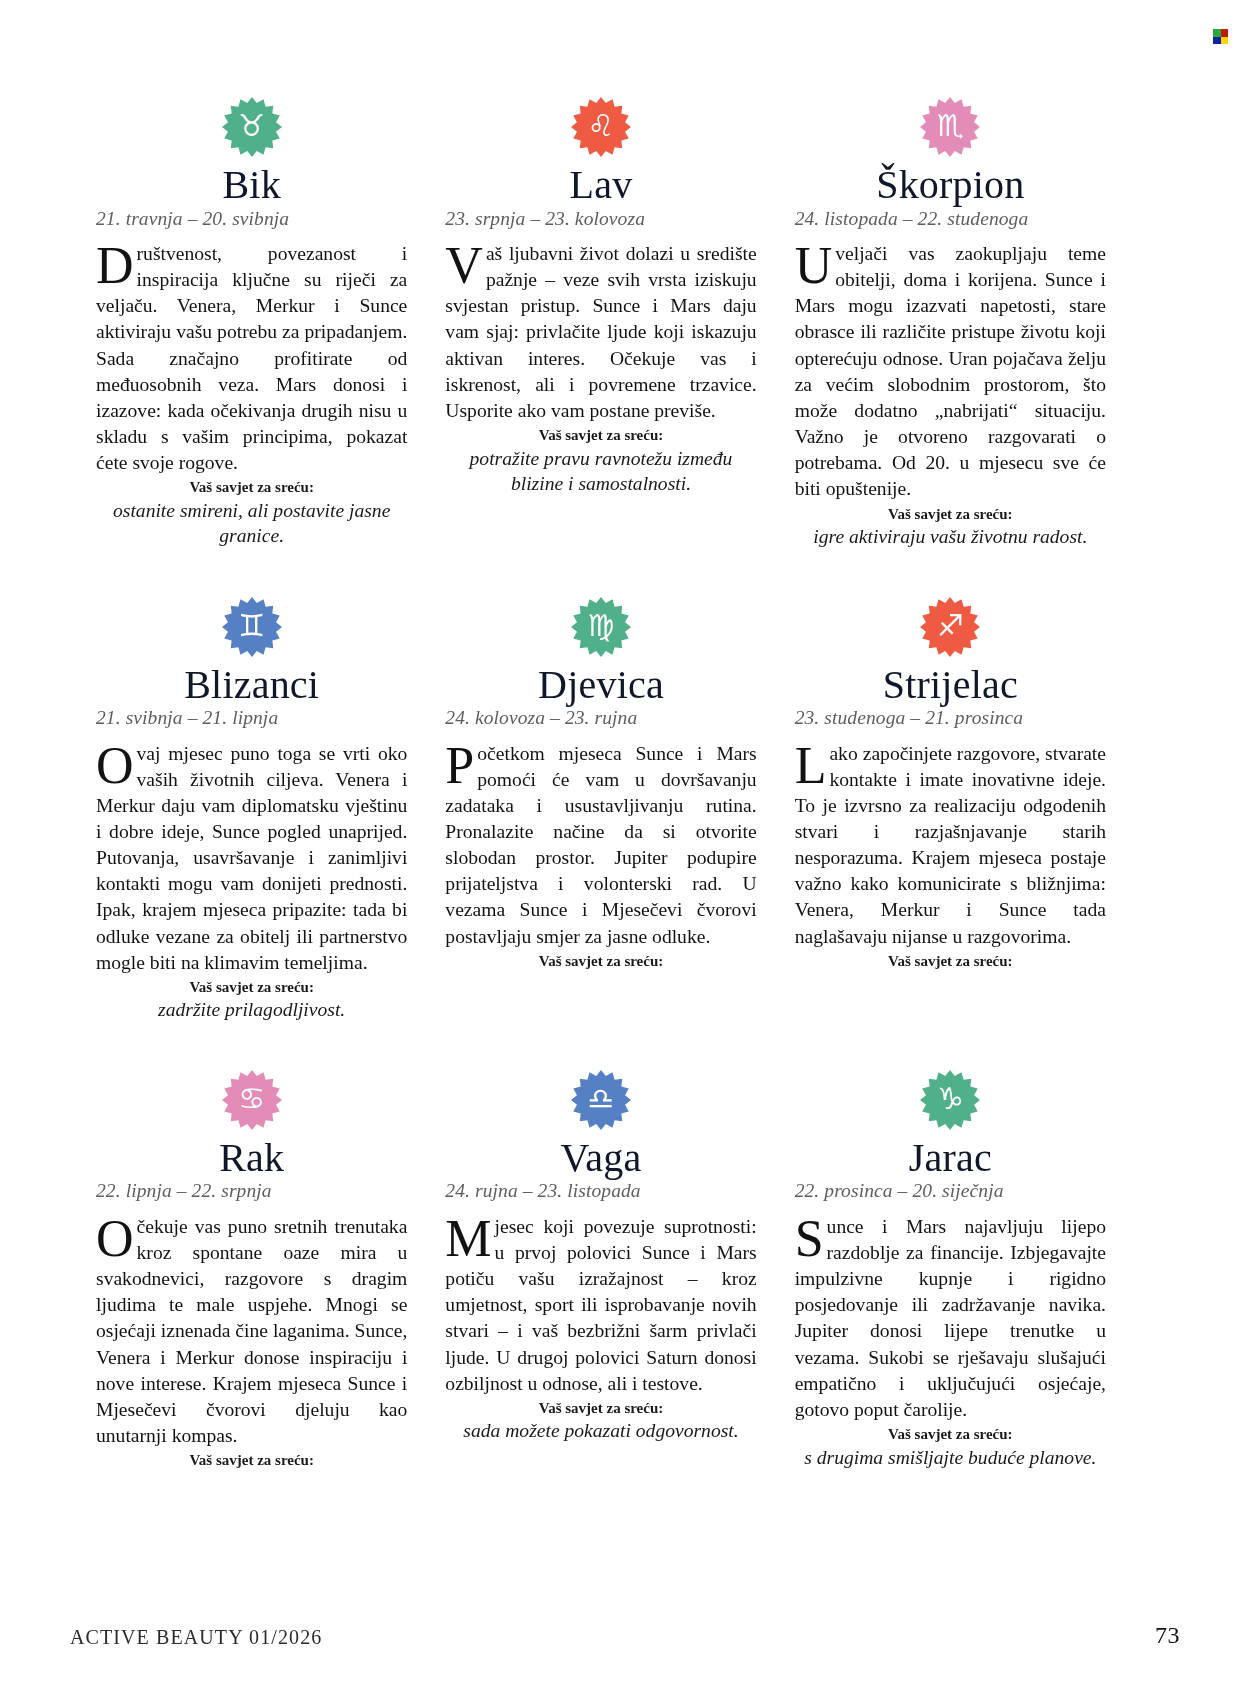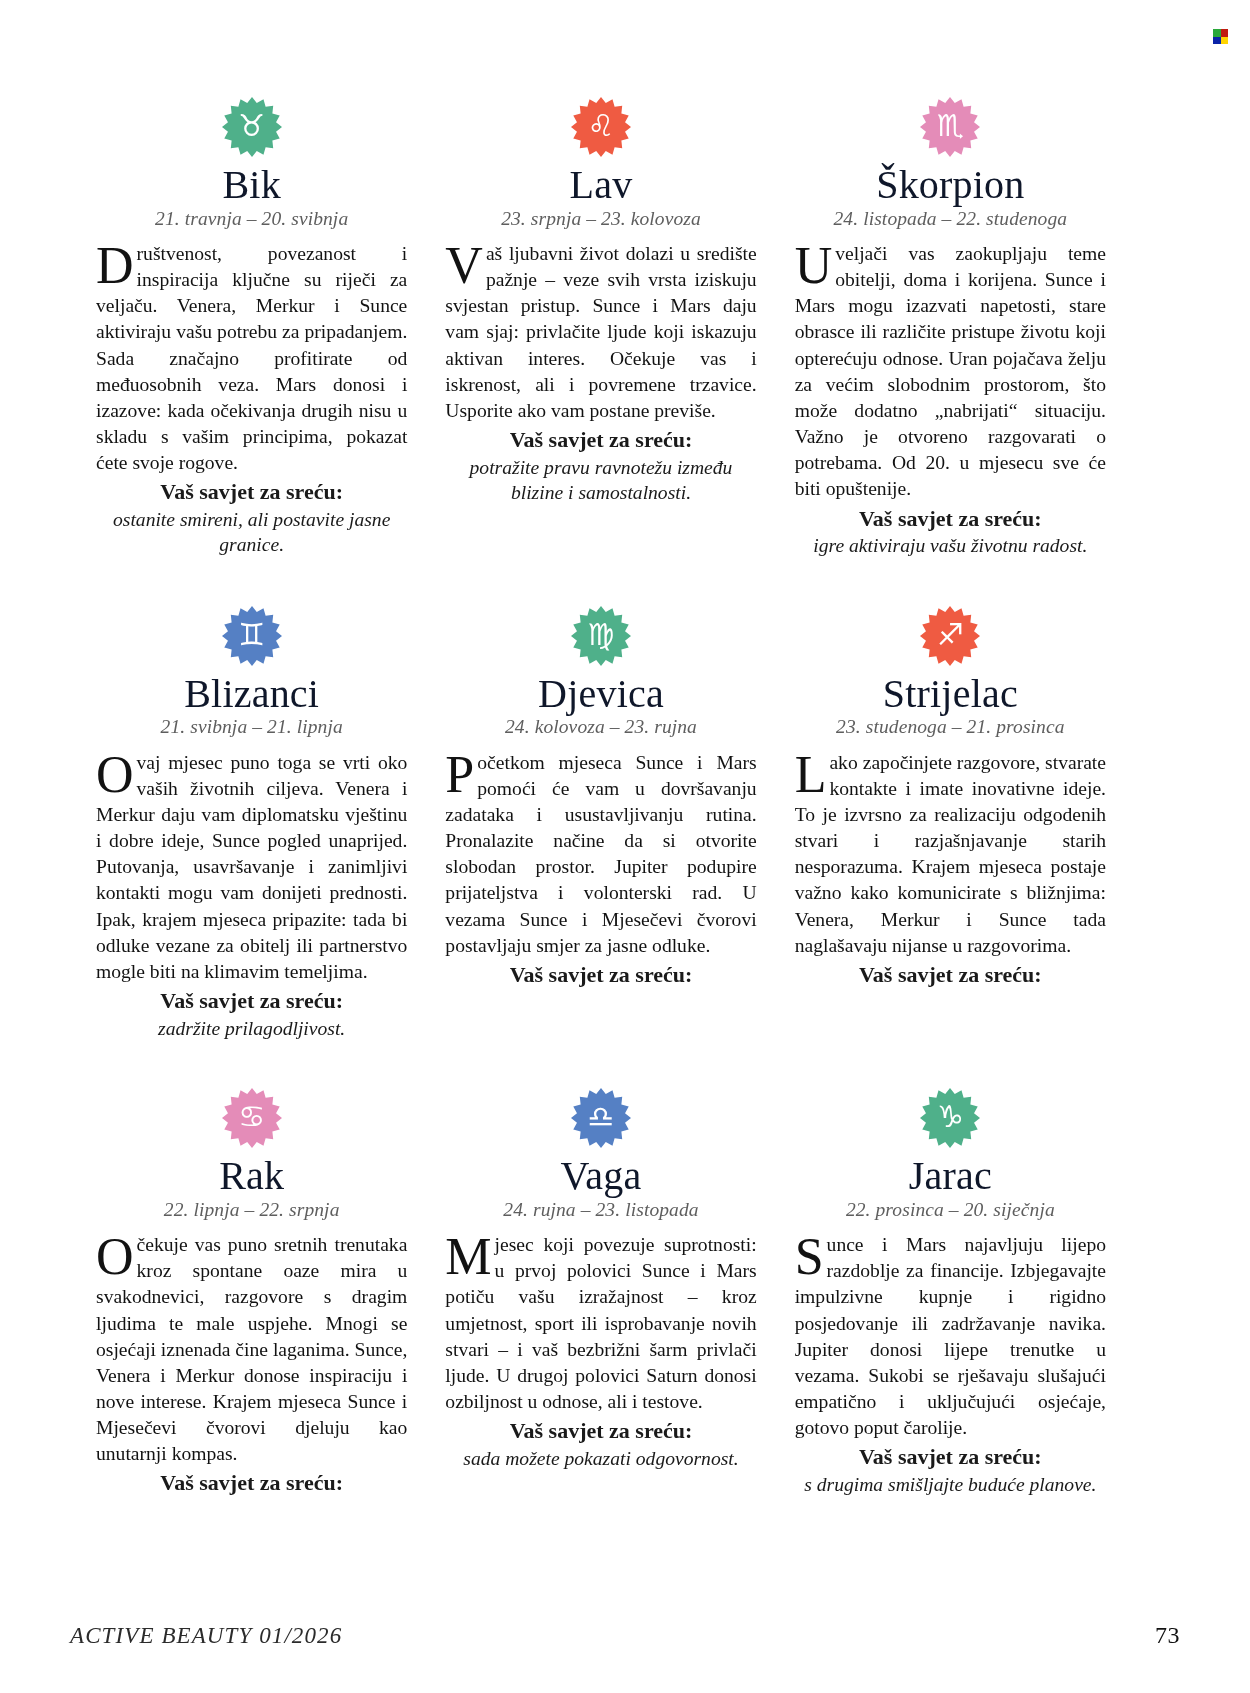--- a/index.html
+++ b/index.html
@@ -74,21 +74,21 @@
   .sign-name {
     text-align: center;
     font-size: 40px;
     line-height: 1.04;
     font-weight: 400;
     letter-spacing: .2px;
     margin: 0 0 1px 0;
     color: #0f172a;
   }
   .sign-dates {
-    text-align: center;
+    text-align: left;
     font-style: italic;
     font-size: 19.5px;
     line-height: 1.2;
     color: #5e5e5e;
     margin: 0 0 11px 0;
     letter-spacing: .1px;
   }
 
   .body-text {
     font-size: 19.6px;
@@ -104,21 +104,21 @@
     font-size: 52px;
     line-height: 0.78;
     padding-right: 3px;
     padding-top: 5px;
     font-weight: 400;
   }
 
   .advice-label {
     text-align: center;
     font-weight: bold;
-    font-size: 22px;
+    font-size: 15px;
     line-height: 1.3;
     margin: 2px 0 0 0;
   }
   .advice-text {
     text-align: center;
     font-style: italic;
     font-size: 19.6px;
     line-height: 1.3;
     margin: 0;
   }
@@ -127,24 +127,23 @@
   #page-footer {
     position: absolute;
     left: 70px;
     right: 70px;
     bottom: 44px;
     display: flex;
     align-items: flex-end;
     justify-content: space-between;
   }
   #footer-issue {
-    font-size: 23px;
+    font-size: 20px;
     letter-spacing: 1.1px;
     color: #2b2b2b;
-    font-style: italic;
   }
   #page-number {
     font-size: 24px;
     color: #111111;
     letter-spacing: .5px;
   }
 </style>
 </head>
 <body>
 

